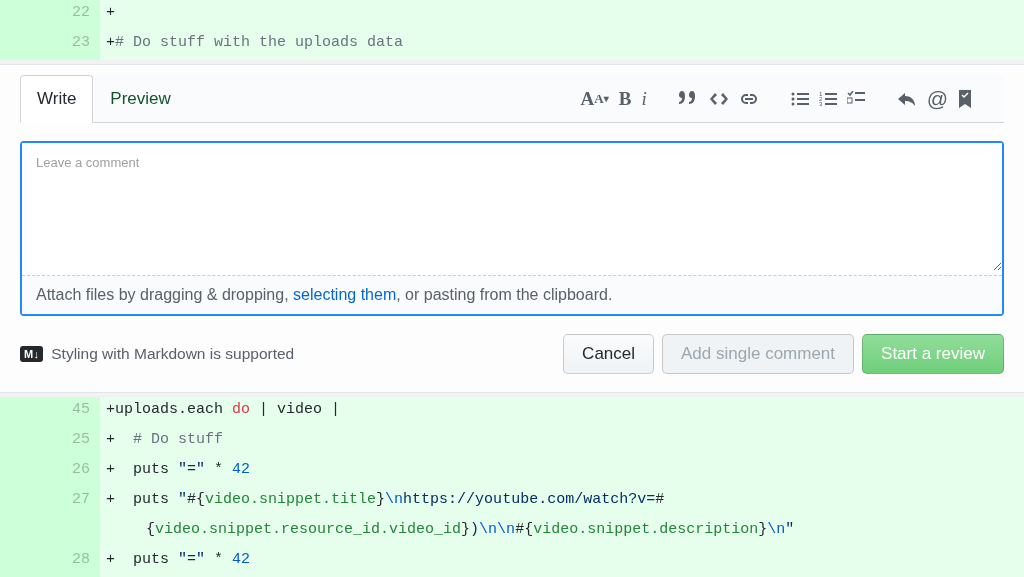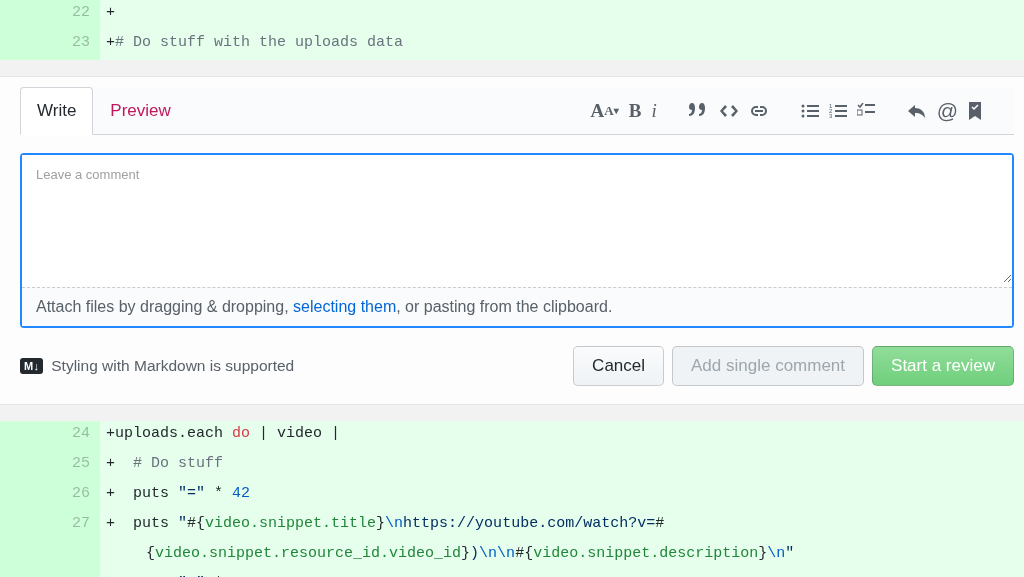--- a/index.html
+++ b/index.html
@@ -47,22 +47,22 @@
 }
 .plus { color: #24292e; }
 .kw-do { color: #d73a49; }
 .kw-num { color: #005cc5; }
 .kw-str { color: #032f62; }
 .kw-title { color: #22863a; margin-top: 16px; }
 .cmt { color: #6a737d; }
 
 .comment-container {
   background: #fdfdfd;
-  margin: 16px 0;
-  padding: 10px 0 10px 10px;
+  margin: 4px 0;
+  padding: 10px 10px 10px 10px;
   border-top: 1px solid #e1e4e8;
   border-bottom: 1px solid #e1e4e8;
   width: 100%;
 }
 .comment-box {
   margin-left: 10px;
   margin-right: 10px;
 }
 .tab-header {
   display: flex;
@@ -72,21 +72,21 @@
   height: 48px;
   position: relative;
 }
 .tabs {
   display: flex;
   height: 100%;
 }
 .tab {
   padding: 12px 16px;
   font-size: 17px;
-  color: #be185d;
+  color: #14532d;
   cursor: pointer;
   border: 1px solid transparent;
   background: transparent;
   display: flex;
   align-items: center;
 }
 .tab.active {
   background: #fff;
   color: #24292e;
   border: 1px solid #d1d5da;
@@ -309,21 +309,21 @@
         <button class="btn btn-disabled">Add single comment</button>
         <button class="btn btn-primary">Start a review</button>
       </div>
     </div>
   </div>
 
   <table class="diff-table">
     <tbody id="bottom-diff">
         <tr class="diff-row">
           <td class="line-num-prev"></td>
-          <td class="line-num">24</td>
+          <td class="line-num">45</td>
           <td class="line-content"><span class="plus">+</span><span>uploads.each </span><span class="kw-do">do</span><span> | video |</span></td>
         </tr>
         <tr class="diff-row">
           <td class="line-num-prev"></td>
           <td class="line-num">25</td>
           <td class="line-content"><span class="plus">+  </span><span class="cmt"># Do stuff</span></td>
         </tr>
         <tr class="diff-row">
           <td class="line-num-prev"></td>
           <td class="line-num">26</td>

